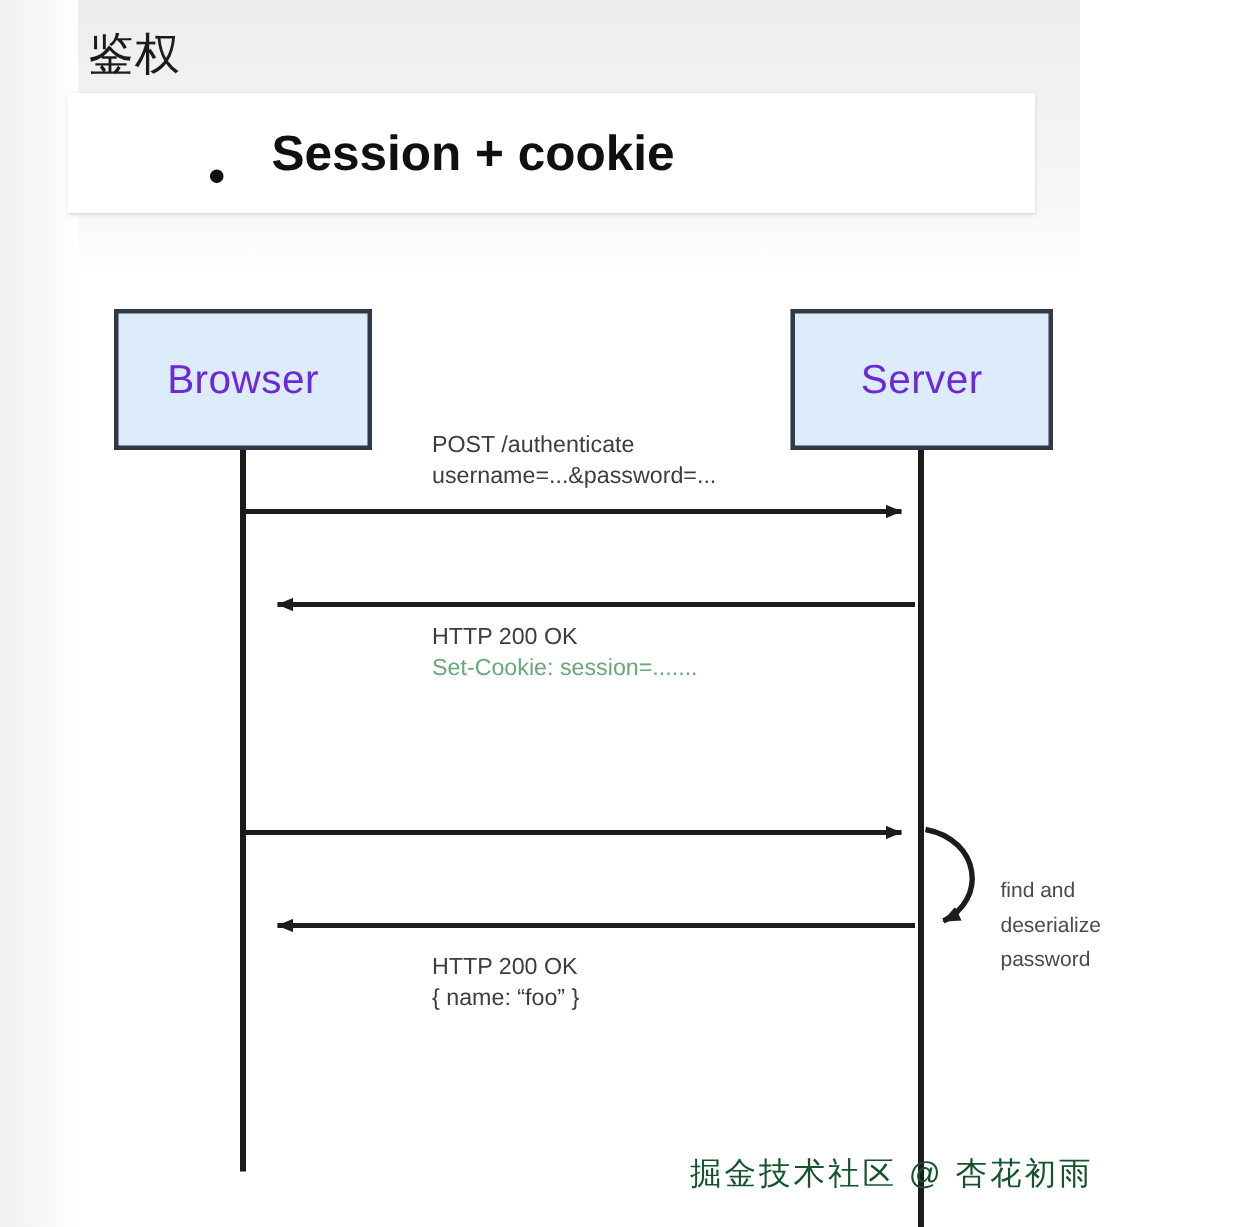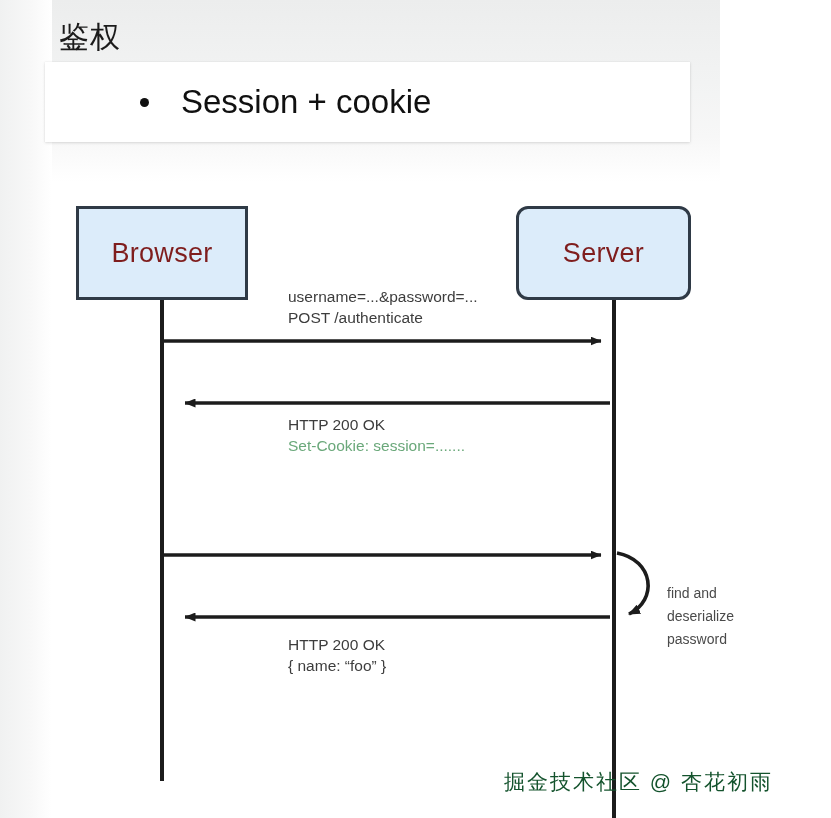--- a/index.html
+++ b/index.html
@@ -9,21 +9,20 @@
   }
   body {
     font-family: "Liberation Sans", "DejaVu Sans", sans-serif;
   }
   #page {
     position: relative;
     width: 743px;
     height: 818px;
     overflow: hidden;
     background: #ffffff;
-    padding-left: 44px;
   }
   
   .bg-wash {
     position: absolute;
     left: 0;
     top: 0;
     width: 720px;
     height: 182px;
     background: linear-gradient(180deg, #eceded 0%, #f2f3f3 45%, #f7f7f7 75%, #ffffff 100%);
   }
@@ -54,21 +53,22 @@
     width: 645px;
     height: 80px;
     background: #ffffff;
     box-shadow: 0 1px 3px rgba(0,0,0,0.13), 0 0 1px rgba(0,0,0,0.10);
   }
   .bullet-row {
     position: absolute;
     left: 95px;
     top: 20px;
     display: flex;
-    align-items: center;
+    align-items: flex-end;
+    font-weight: bold;
   }
   .bullet-dot {
     width: 9px;
     height: 9px;
     border-radius: 50%;
     background: #101010;
     margin-right: 32px;
     flex: 0 0 auto;
   }
   .bullet-text {
@@ -90,26 +90,26 @@
     position: absolute;
     background: #dcecfa;
     border: 3px solid #2f3a46;
     box-sizing: border-box;
     display: flex;
     align-items: center;
     justify-content: center;
   }
   .node-label {
     font-size: 27px;
-    color: #7f1d1d;
+    color: #6d28d9;
     letter-spacing: 0.3px;
     white-space: nowrap;
   }
   #browser-box { left: 76px; top: 206px; width: 172px; height: 94px; }
-  #server-box  { left: 516px; top: 206px; width: 175px; height: 94px; border-radius: 12px; }
+  #server-box  { left: 527px; top: 206px; width: 175px; height: 94px; }
 
   .lifeline {
     position: absolute;
     width: 4px;
     background: #1c1c1c;
   }
   #browser-lifeline { left: 160px; top: 300px; height: 481px; }
   #server-lifeline  { left: 612px; top: 300px; height: 518px; }
 
   .msg-label {
@@ -196,22 +196,22 @@
       <g>
         <line x1="610" y1="617" x2="185" y2="617" stroke="#1c1c1c" stroke-width="3.4" marker-end="url(#head-left)"></line>
       </g>
 
       <g>
         <path d="M617,553 C654,560 658,600 629,614" fill="none" stroke="#1c1c1c" stroke-width="3.6" marker-end="url(#head-loop)"></path>
       </g>
     </svg>
 
     <div class="msg-label" style="left:288px; top:286px;">
+      <div>POST /authenticate</div>
       <div>username=...&amp;password=...</div>
-      <div>POST /authenticate</div>
     </div>
 
     <div class="msg-label" style="left:288px; top:414px;">
       <div>HTTP 200 OK</div>
       <div class="green">Set-Cookie: session=.......</div>
     </div>
 
     <div class="msg-label" style="left:288px; top:504px;">
     </div>
 

